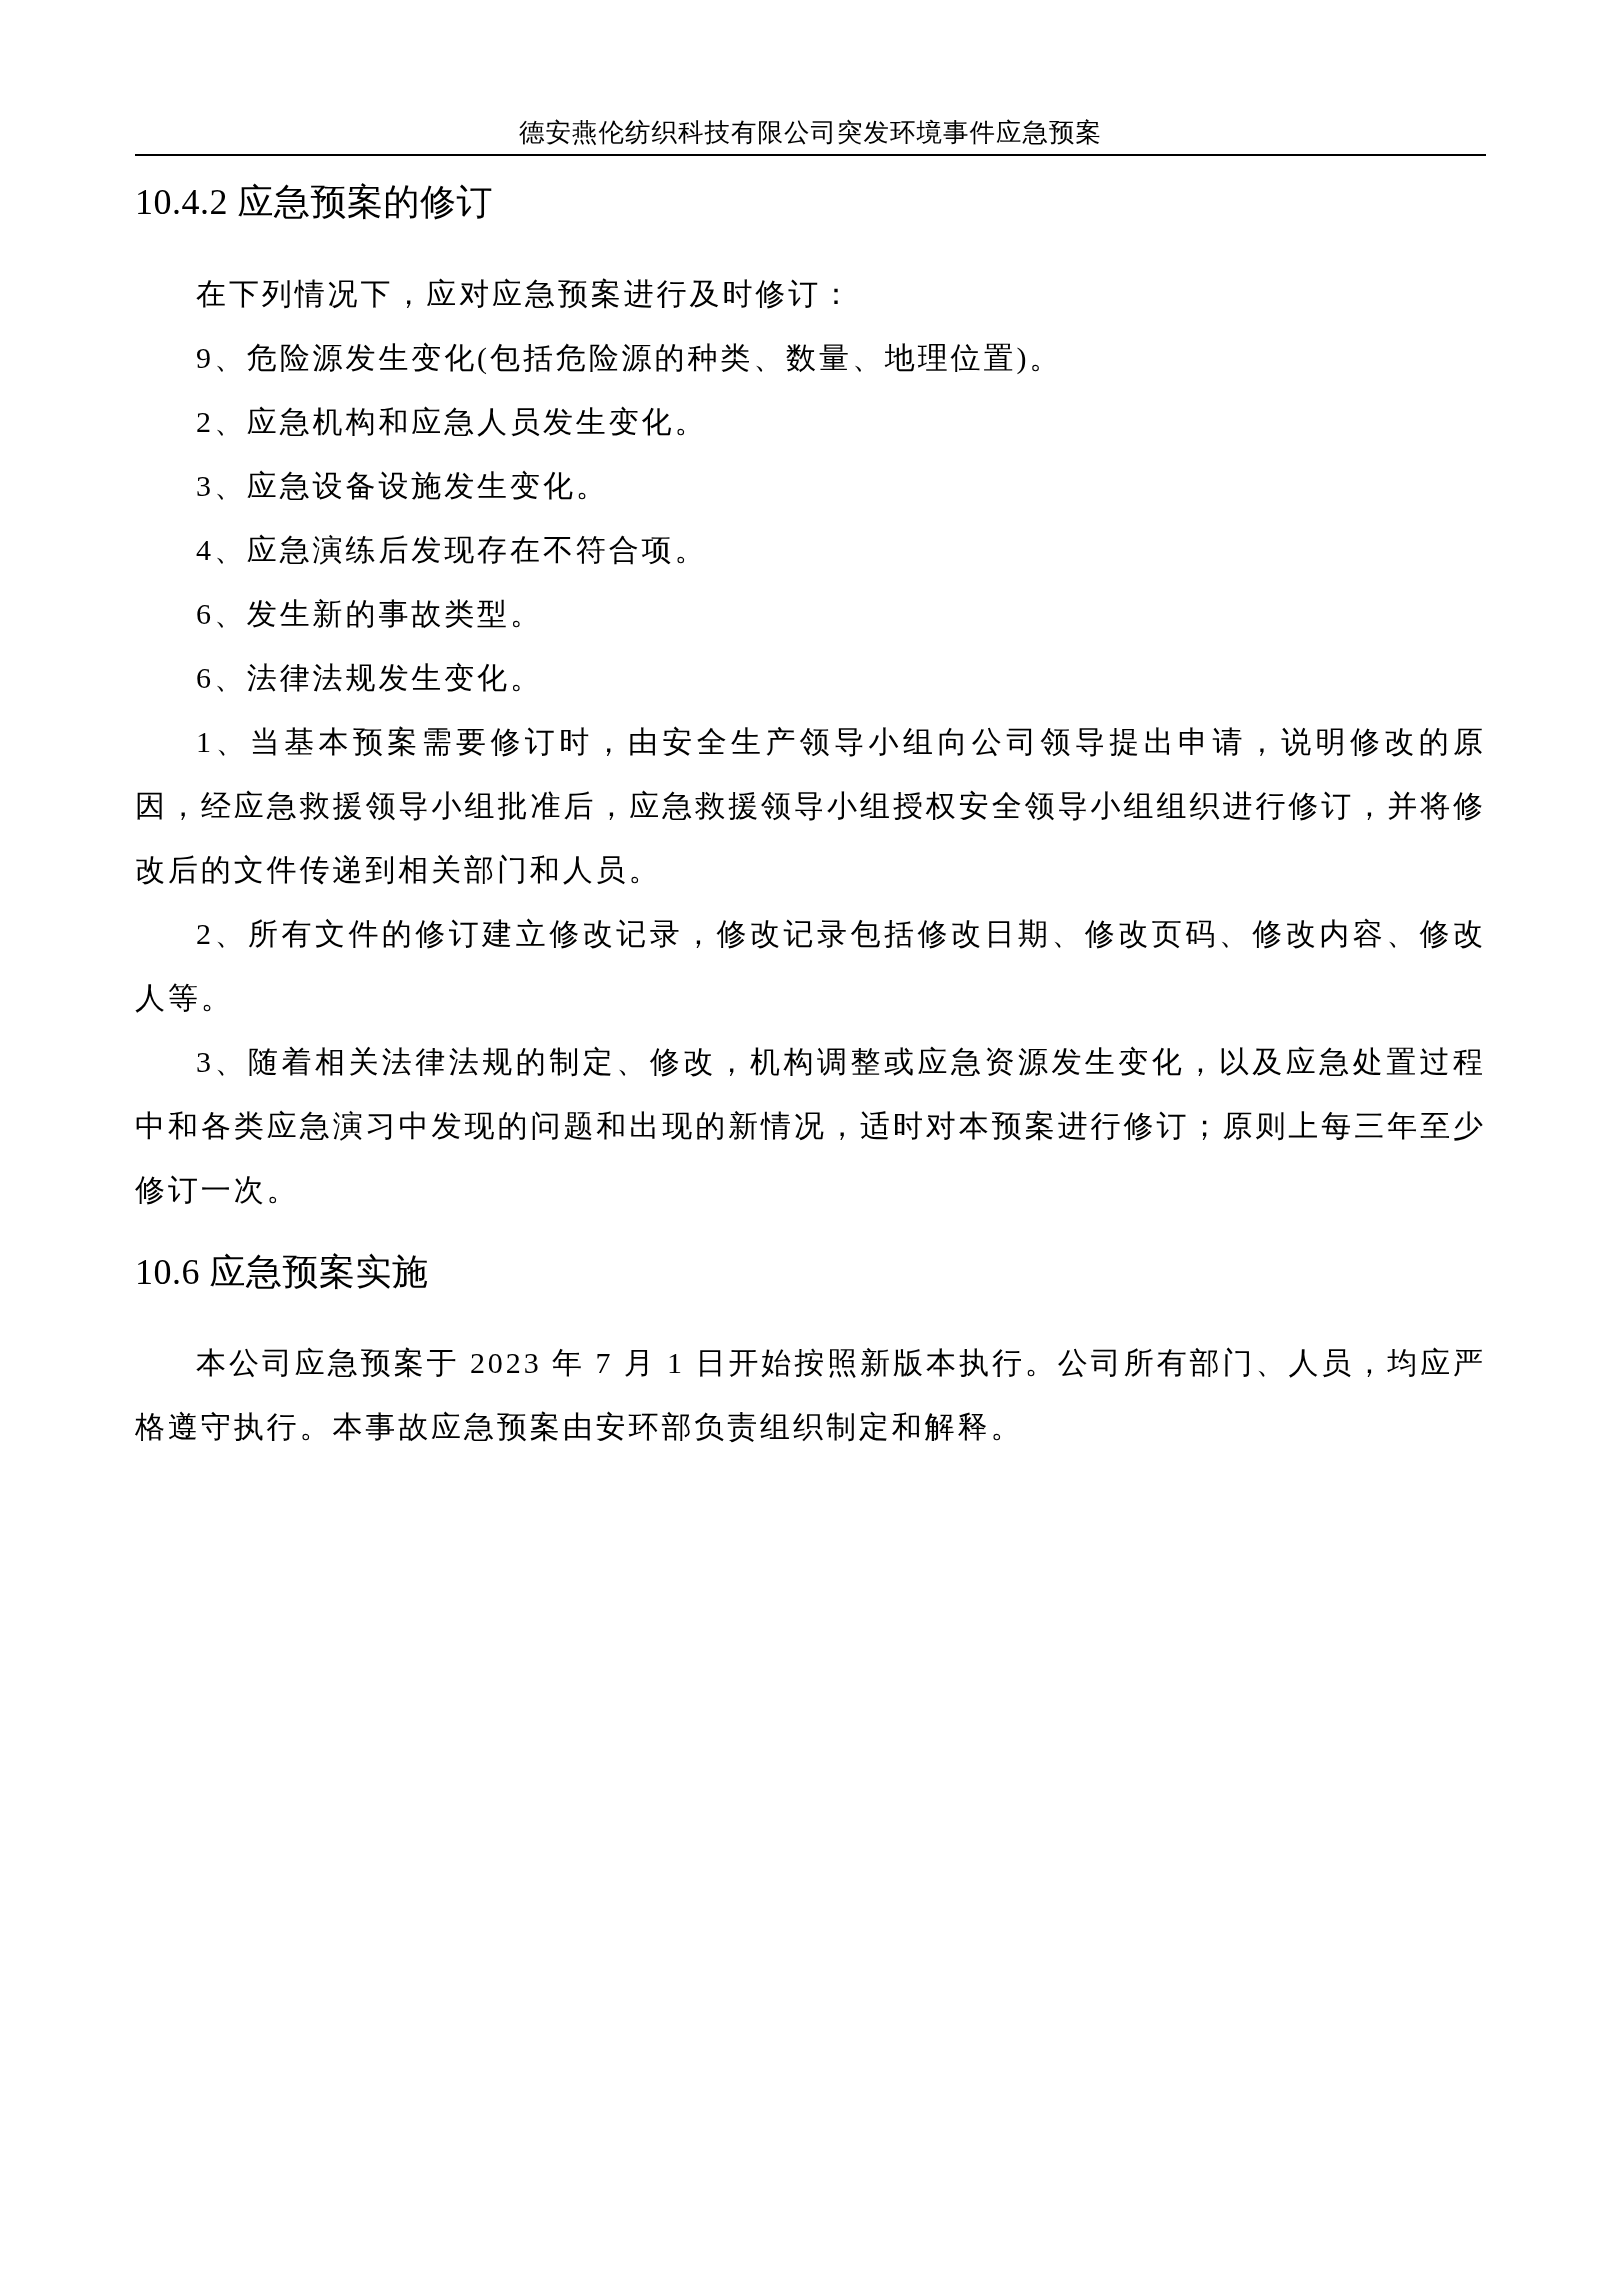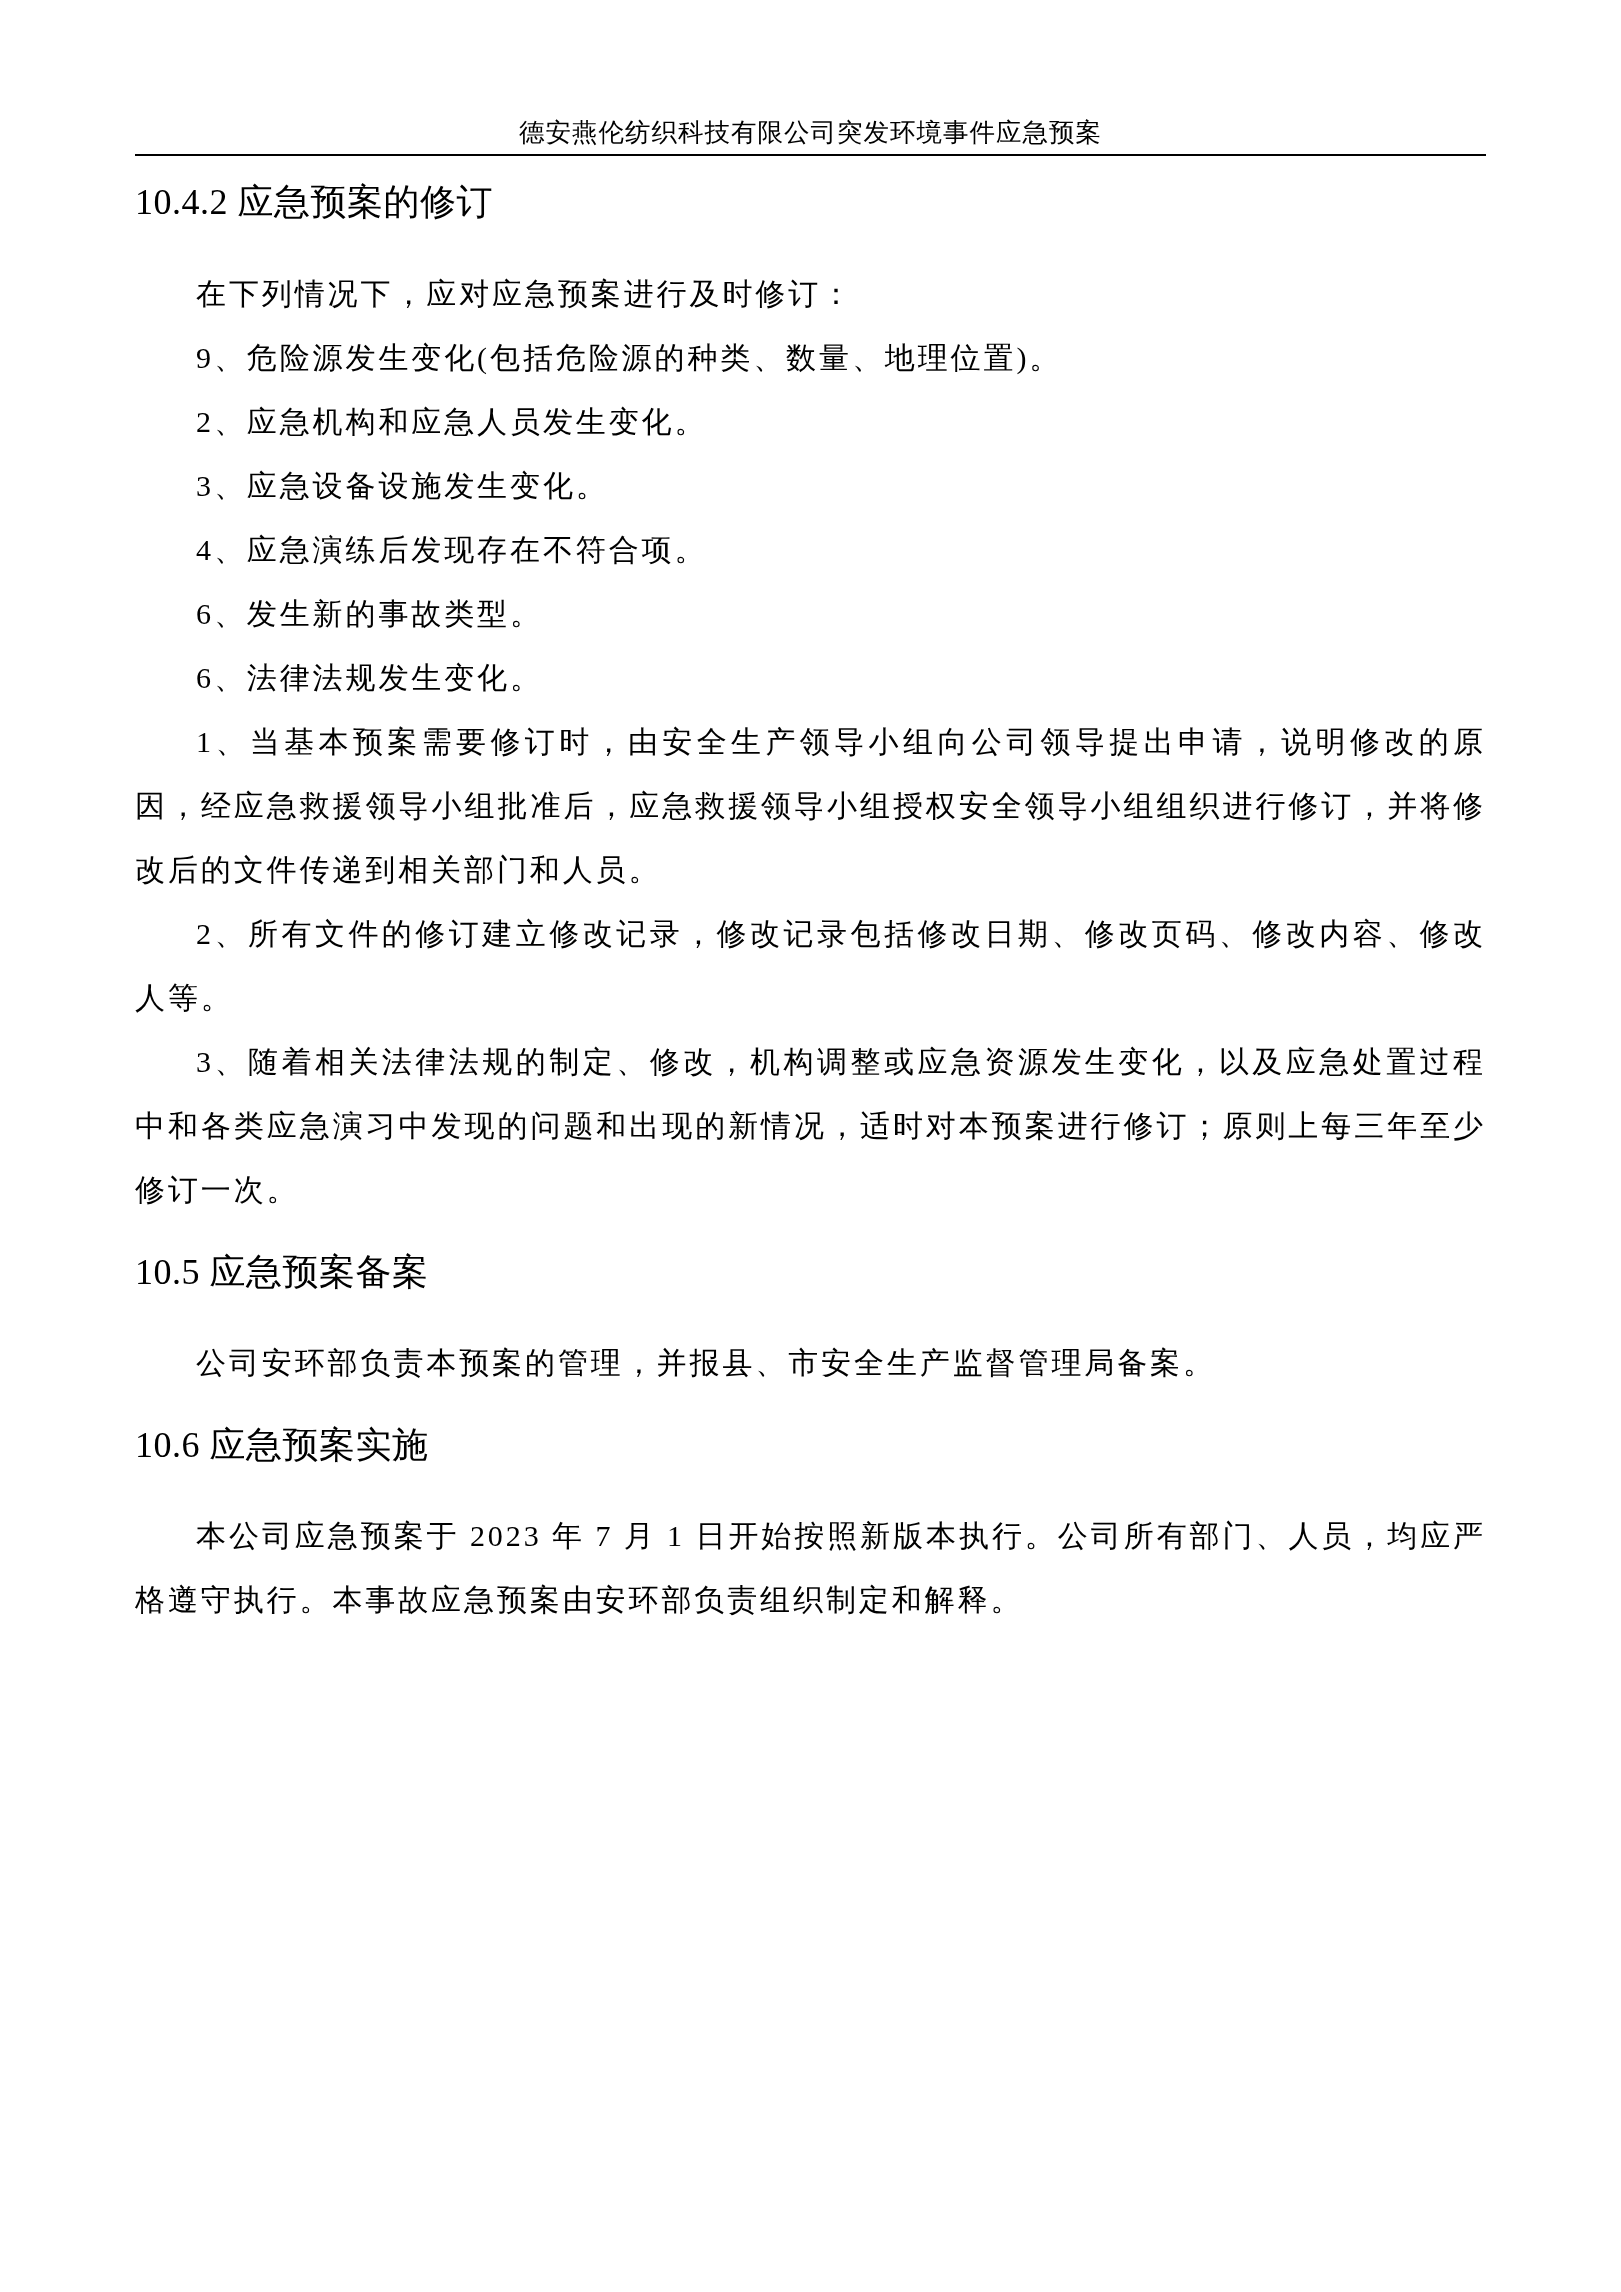--- a/index.html
+++ b/index.html
@@ -82,24 +82,20 @@
       <p class="para">6、发生新的事故类型。</p>
       <p class="para">6、法律法规发生变化。</p>
     </div>
 
     <div class="section">
       <p class="para">1、当基本预案需要修订时，由安全生产领导小组向公司领导提出申请，说明修改的原因，经应急救援领导小组批准后，应急救援领导小组授权安全领导小组组织进行修订，并将修改后的文件传递到相关部门和人员。</p>
       <p class="para">2、所有文件的修订建立修改记录，修改记录包括修改日期、修改页码、修改内容、修改人等。</p>
       <p class="para">3、随着相关法律法规的制定、修改，机构调整或应急资源发生变化，以及应急处置过程中和各类应急演习中发现的问题和出现的新情况，适时对本预案进行修订；原则上每三年至少修订一次。</p>
     </div>
 
-    <div class="section">
-      <h2 class="section-heading">10.5 应急预案备案</h2>
-      <p class="para">公司安环部负责本预案的管理，并报县、市安全生产监督管理局备案。</p>
-    </div>
 
     <div class="section">
       <h2 class="section-heading">10.6 应急预案实施</h2>
       <p class="para">本公司应急预案于 2023 年 7 月 1 日开始按照新版本执行。公司所有部门、人员，均应严格遵守执行。本事故应急预案由安环部负责组织制定和解释。</p>
     </div>
 
   </div>
 
   <div class="page-footer">47</div>
 

